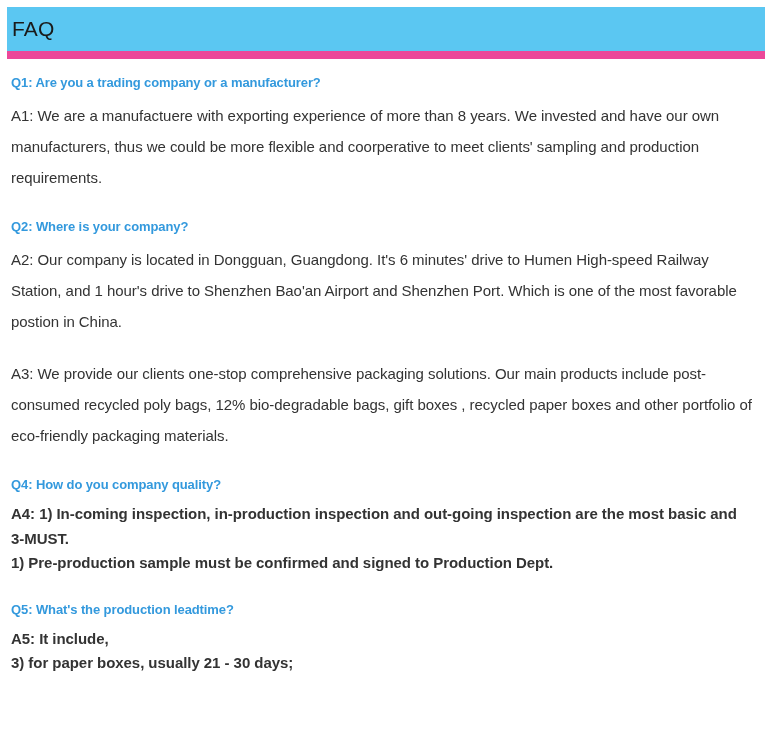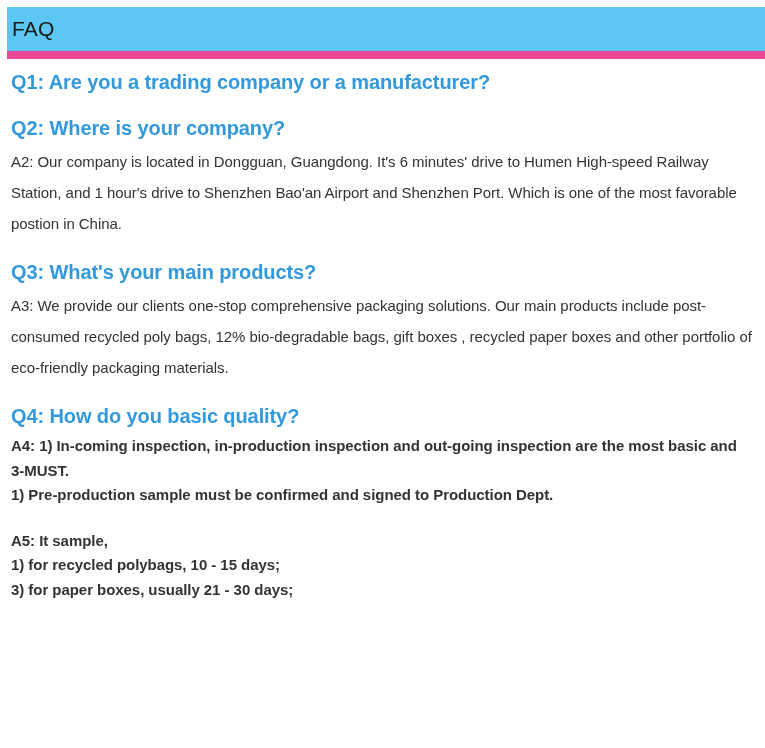--- a/index.html
+++ b/index.html
@@ -55,21 +55,21 @@
   }
 
   .faq-item {
     margin-bottom: 21px;
   }
   .faq-item:last-child {
     margin-bottom: 0;
   }
 
   .faq-question {
-    font-size: 20px;
+    font-size: 13px;
     font-weight: bold;
     color: #3399dd;
     line-height: 25px;
     margin: 0 0 5px 0;
     letter-spacing: -0.1px;
   }
 
   .faq-answer {
     font-size: 15px;
     color: #333333;
@@ -93,43 +93,43 @@
 <div class="page">
 
   <div class="faq-header">
     <div class="faq-header-title">FAQ</div>
   </div>
 
   <div class="faq-body">
 
     <div class="faq-item">
       <p class="faq-question">Q1: Are you a trading company or a manufacturer?</p>
+      <p class="faq-answer">A1: We are a manufactuere with exporting experience of more than 8 years. We invested and have our own manufacturers, thus we could be more flexible and coorperative to meet clients' sampling and production requirements.</p>
     </div>
 
     <div class="faq-item">
       <p class="faq-question">Q2: Where is your company?</p>
       <p class="faq-answer">A2: Our company is located in Dongguan, Guangdong. It's 6 minutes' drive to Humen High-speed Railway Station, and 1 hour's drive to Shenzhen Bao'an Airport and Shenzhen Port. Which is one of the most favorable postion in China.</p>
     </div>
 
     <div class="faq-item">
-      <p class="faq-question">Q3: What's your main products?</p>
       <p class="faq-answer">A3: We provide our clients one-stop comprehensive packaging solutions. Our main products include post-consumed recycled poly bags, 12% bio-degradable bags, gift boxes , recycled paper boxes and other portfolio of eco-friendly packaging materials.</p>
     </div>
 
     <div class="faq-item">
-      <p class="faq-question">Q4: How do you basic quality?</p>
+      <p class="faq-question">Q4: How do you company quality?</p>
       <p class="faq-answer compact">
         <span class="line">A4: 1) In-coming inspection, in-production inspection and out-going inspection are the most basic and 3-MUST.</span>
         <span class="line">1) Pre-production sample must be confirmed and signed to Production Dept.</span>
       </p>
     </div>
 
     <div class="faq-item">
+      <p class="faq-question">Q5: What's the production leadtime?</p>
       <p class="faq-answer compact">
-        <span class="line">A5: It sample,</span>
-        <span class="line">1) for recycled polybags, 10 - 15 days;</span>
+        <span class="line">A5: It include,</span>
         <span class="line">3) for paper boxes, usually 21 - 30 days;</span>
 
       </p>
     </div>
 
   </div>
 </div>
 
 </body></html>

